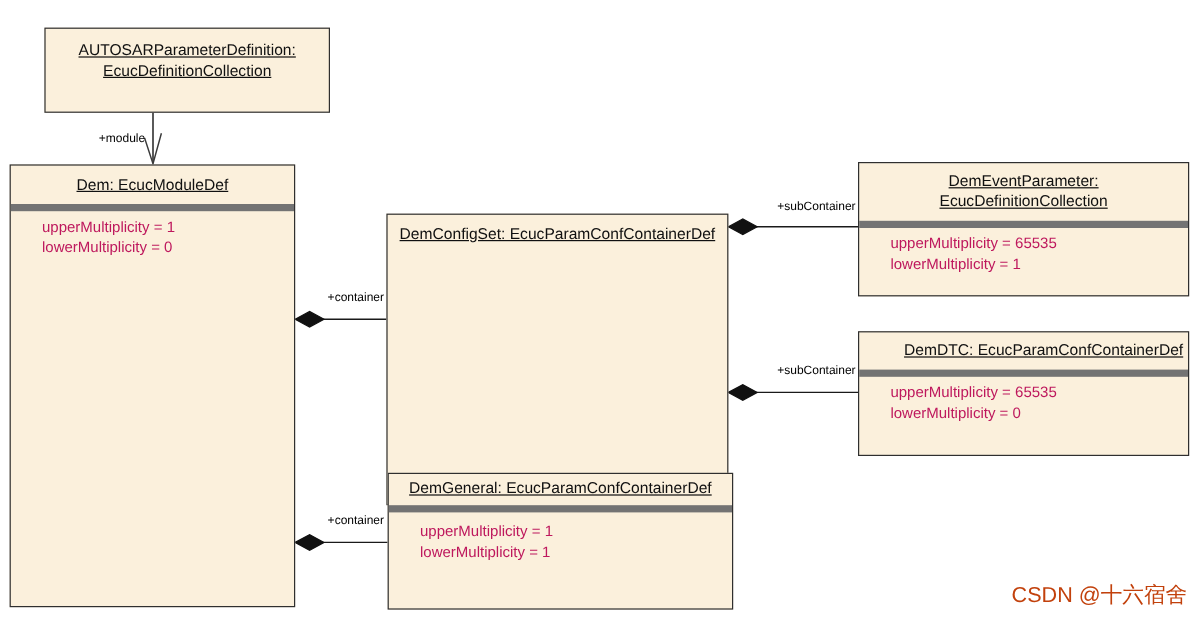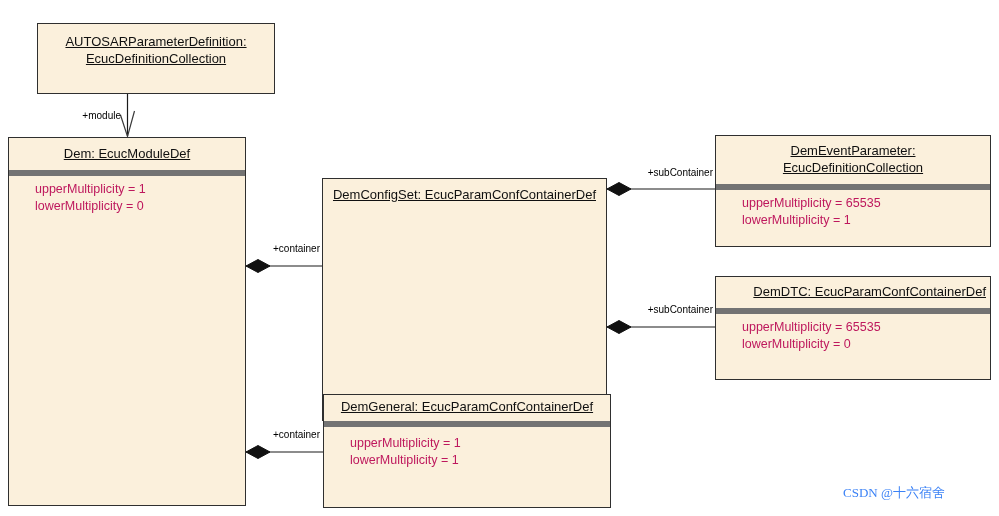--- a/index.html
+++ b/index.html
@@ -20,22 +20,22 @@
   .titlebar .u { text-decoration:underline; }
   .node-body { padding:5px 4px 0 26px; }
   .attr {
     font-size:12.5px; line-height:16.5px; color:#be185d; white-space:nowrap;
   }
   .conn-label {
     position:absolute; font-size:10px; color:#000; text-align:right;
     white-space:nowrap; z-index:3; background:transparent;
   }
   #watermark {
-    position:absolute; left:843px; top:484px; font-size:13px;
-    color:#3b82f6; z-index:4; white-space:nowrap;font-family:Liberation Serif, serif;
+    position:absolute; left:843px; top:484px; font-size:18px;
+    color:#c2410c; z-index:4; white-space:nowrap;
   }
   
   .t-top { padding-top:9px; }
   .t-two { padding-top:6px; }
   .t-gen { padding:3px 4px 6px 4px; }
 </style>
 </head>
 <body>
 
 <div id="canvas">

